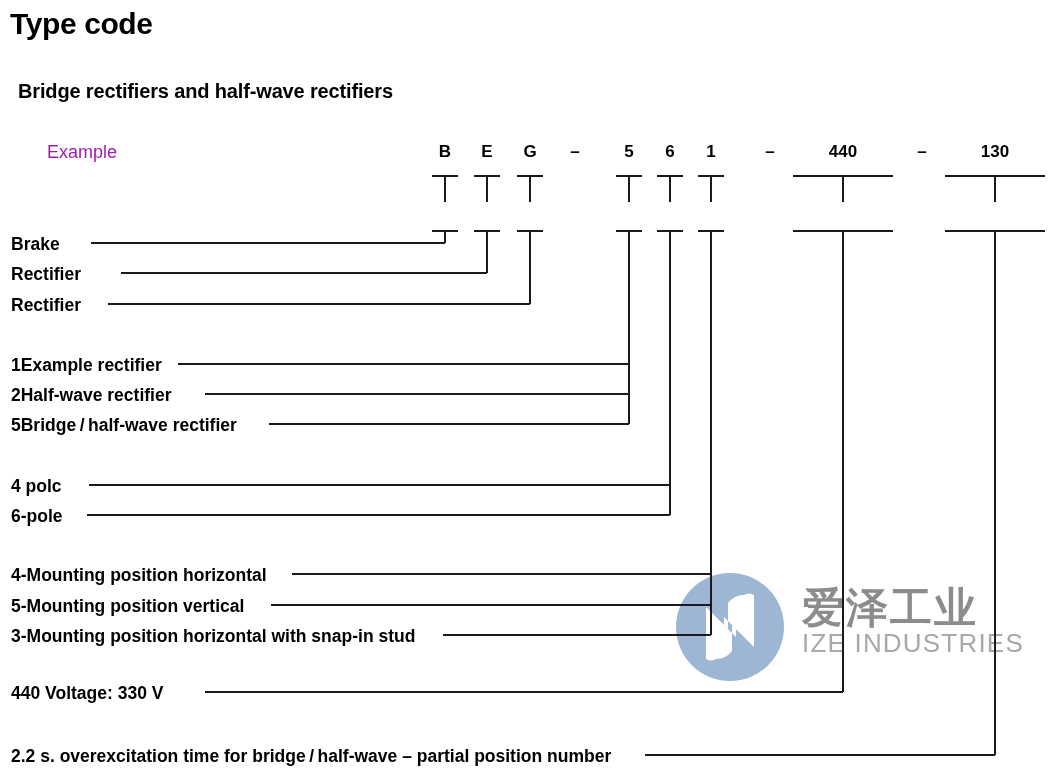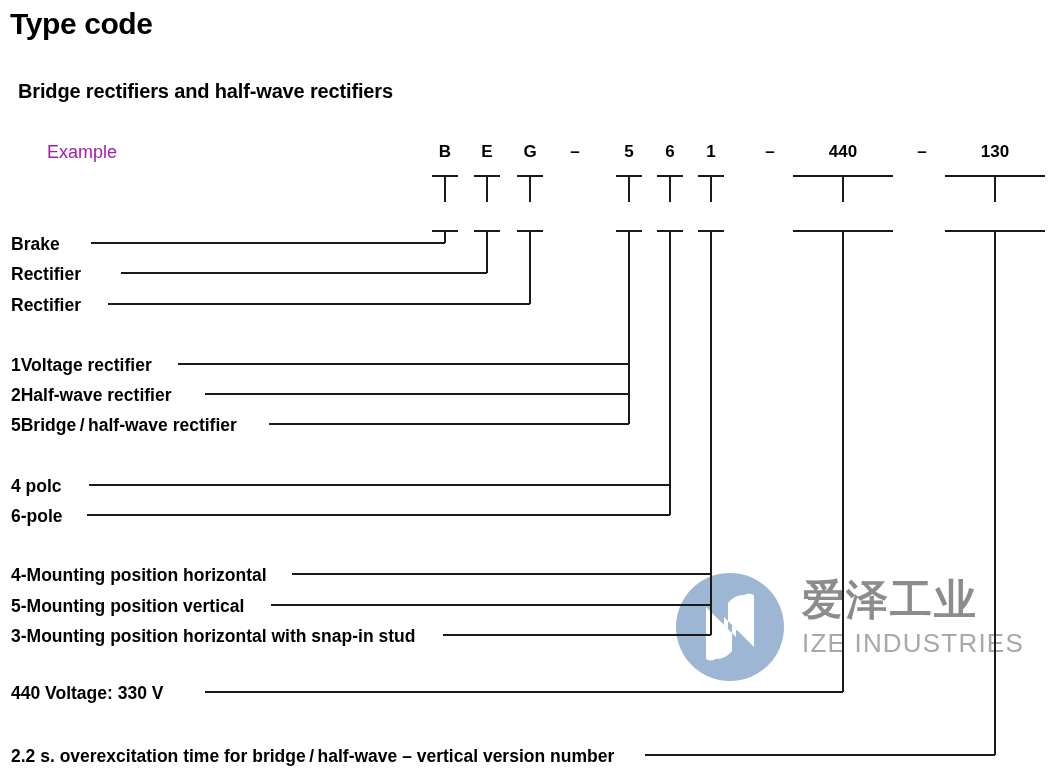--- a/index.html
+++ b/index.html
@@ -99,21 +99,21 @@
   #wm-circle {
     position: absolute;
     left: 0px;
     top: 0px;
     width: 108px;
     height: 108px;
   }
   #wm-cn {
     position: absolute;
     left: 126px;
-    top: 2px;
+    top: 10px;
     font-size: 42px;
     font-weight: bold;
     color: #8c8c8c;
     letter-spacing: 2px;
     line-height: 50px;
     white-space: nowrap;
   }
   #wm-en {
     position: absolute;
     left: 126px;
@@ -163,30 +163,30 @@
       <div class="code-char" style="left: 711px;">1</div>
       <div class="code-dash" style="left: 770px;">–</div>
       <div class="code-char" style="left: 843px;">440</div>
       <div class="code-dash" style="left: 922px;">–</div>
       <div class="code-char" style="left: 995px;">130</div>
     </div>
   <div id="rows-layer">
       <div class="opt-row" style="top: 232px;"><span class="txt">Brake</span></div>
       <div class="opt-row" style="top: 262px;"><span class="txt">Rectifier</span></div>
       <div class="opt-row" style="top: 293px;"><span class="txt">Rectifier</span></div>
-      <div class="opt-row" style="top: 353px;"><span class="key">1</span><span class="txt">Voltage rectifier</span></div>
+      <div class="opt-row" style="top: 353px;"><span class="key">1</span><span class="txt">Example rectifier</span></div>
       <div class="opt-row" style="top: 383px;"><span class="key">2</span><span class="txt">Half-wave rectifier</span></div>
       <div class="opt-row" style="top: 413px;"><span class="key">5</span><span class="txt">Bridge / half-wave rectifier</span></div>
       <div class="opt-row" style="top: 474px;"><span class="key">4</span><span class="txt"> polc</span></div>
       <div class="opt-row" style="top: 504px;"><span class="key">6</span><span class="txt">-pole</span></div>
       <div class="opt-row" style="top: 563px;"><span class="txt">4-Mounting position horizontal</span></div>
       <div class="opt-row" style="top: 594px;"><span class="txt">5-Mounting position vertical</span></div>
       <div class="opt-row" style="top: 624px;"><span class="txt">3-Mounting position horizontal with snap-in stud</span></div>
       <div class="opt-row" style="top: 681px;"><span class="key">440</span><span class="txt"> Voltage: 330 V</span></div>
-      <div class="opt-row" style="top: 744px;"><span class="key">2.2</span><span class="txt"> s. overexcitation time for bridge / half-wave – vertical version number</span></div>
+      <div class="opt-row" style="top: 744px;"><span class="key">2.2</span><span class="txt"> s. overexcitation time for bridge / half-wave – partial position number</span></div>
     </div>
   <svg id="lines" viewBox="0 0 1052 775">
       <line x1="432" y1="176" x2="458" y2="176" stroke="#1a1a1a" stroke-width="1.4" shape-rendering="crispEdges"></line>
       <line x1="445" y1="176" x2="445" y2="202" stroke="#1a1a1a" stroke-width="1.4" shape-rendering="crispEdges"></line>
       <line x1="474" y1="176" x2="500" y2="176" stroke="#1a1a1a" stroke-width="1.4" shape-rendering="crispEdges"></line>
       <line x1="487" y1="176" x2="487" y2="202" stroke="#1a1a1a" stroke-width="1.4" shape-rendering="crispEdges"></line>
       <line x1="517" y1="176" x2="543" y2="176" stroke="#1a1a1a" stroke-width="1.4" shape-rendering="crispEdges"></line>
       <line x1="530" y1="176" x2="530" y2="202" stroke="#1a1a1a" stroke-width="1.4" shape-rendering="crispEdges"></line>
       <line x1="616" y1="176" x2="642" y2="176" stroke="#1a1a1a" stroke-width="1.4" shape-rendering="crispEdges"></line>
       <line x1="629" y1="176" x2="629" y2="202" stroke="#1a1a1a" stroke-width="1.4" shape-rendering="crispEdges"></line>

